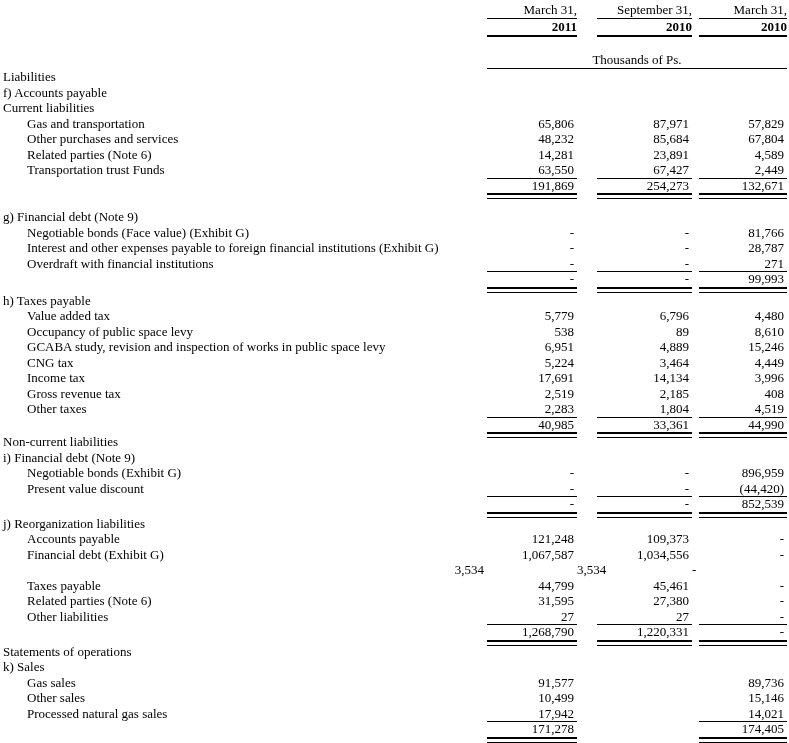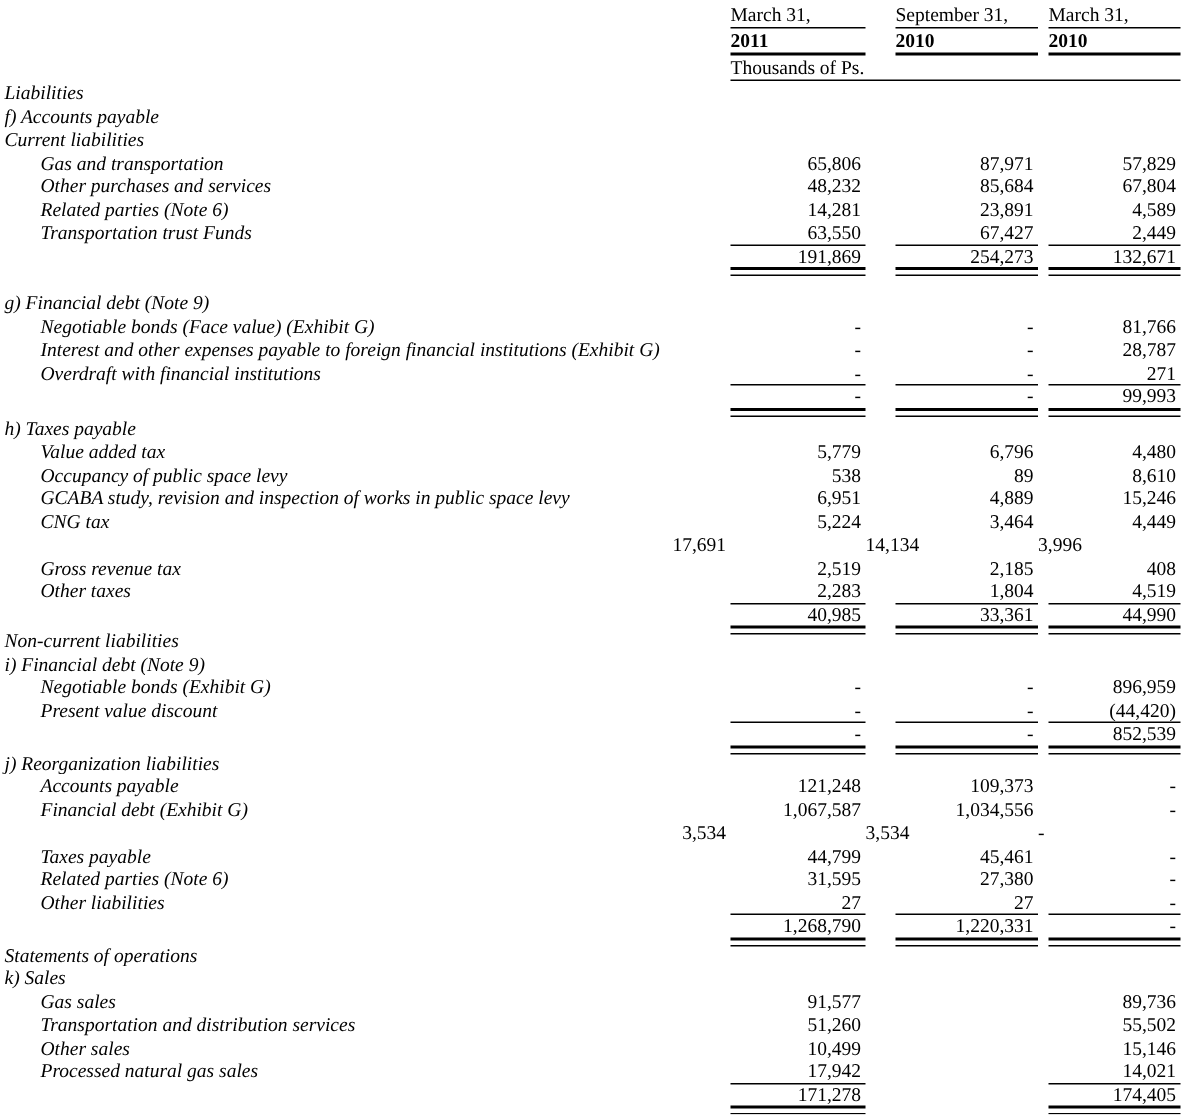--- a/index.html
+++ b/index.html
@@ -14,39 +14,39 @@
     font-size: 13px;
     overflow: hidden;
   }
   .grid, .row {
     display: grid;
     grid-template-columns: 487px 90px 20px 95px 7px 88px;
   }
   
   .hdr1 { padding-top: 3px; }
   .hcell {
-    text-align: left;
+    text-align: right;
     line-height: 14px;
     padding-bottom: 1px;
     white-space: nowrap;
   }
   .hdr1 .hcell { border-bottom: 1px solid #000; }
   .hdr2 .hcell { border-bottom: 2px solid #000; margin-top: 1px; font-weight: bold; }
   .units {
     grid-column: 2 / 7;
-    text-align: left;
+    text-align: center;
     line-height: 14px;
     padding-bottom: 1px;
-    margin-top: 1px;
+    margin-top: 16px;
     border-bottom: 1px solid #000;
     white-space: nowrap;
   }
   
   .row { height: 15.5px; line-height: 15.5px; }
-  .lbl { padding-left: 3px; white-space: nowrap; overflow: hidden; font-style: italic; }
+  .lbl { padding-left: 3px; white-space: nowrap; overflow: hidden; }
   .lbl.ind { padding-left: 27px; }
   .num { text-align: right; padding-right: 3px; position: relative; white-space: nowrap; }
   .num.ul { border-bottom: 1px solid #000; }
   .num.dbl::after {
     content: "";
     position: absolute;
     left: 0; right: 0; top: 100%;
     height: 3px;
     border-top: 2px solid #000;
     border-bottom: 1px solid #000;
@@ -220,20 +220,21 @@
       </div>
       <div class="row">
         <div class="lbl ind">CNG tax</div>
         <div class="num">5,224</div>
         <div></div>
         <div class="num">3,464</div>
         <div></div>
         <div class="num">4,449</div>
       </div>
       <div class="row">
+        <div class="lbl ind">Income tax</div>
         <div class="num">17,691</div>
         <div></div>
         <div class="num">14,134</div>
         <div></div>
         <div class="num">3,996</div>
       </div>
       <div class="row">
         <div class="lbl ind">Gross revenue tax</div>
         <div class="num">2,519</div>
         <div></div>
@@ -379,28 +380,20 @@
         <div></div>
         <div class="num"></div>
       </div>
       <div class="row">
         <div class="lbl ind">Gas sales</div>
         <div class="num">91,577</div>
         <div></div>
         <div class="num"></div>
         <div></div>
         <div class="num">89,736</div>
-      </div>
-      <div class="row">
-        <div class="lbl ind">Transportation and distribution services</div>
-        <div class="num">51,260</div>
-        <div></div>
-        <div class="num"></div>
-        <div></div>
-        <div class="num">55,502</div>
       </div>
       <div class="row">
         <div class="lbl ind">Other sales</div>
         <div class="num">10,499</div>
         <div></div>
         <div class="num"></div>
         <div></div>
         <div class="num">15,146</div>
       </div>
       <div class="row">

